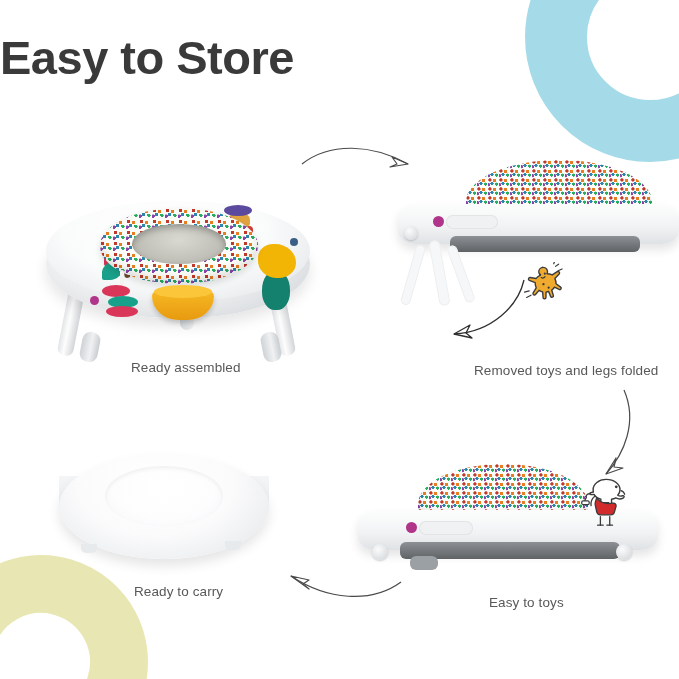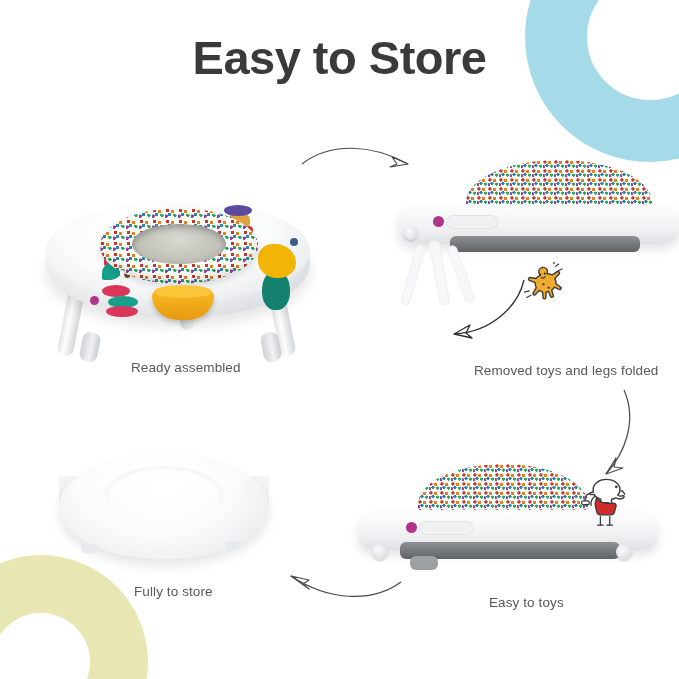--- a/index.html
+++ b/index.html
@@ -48,21 +48,20 @@
     height: 58px;
     background: #e8e7b4;
     border-radius: 0 0 0 40px;
   }
   
   .page-title {
     position: absolute;
     left: 0;
     top: 30px;
     width: 679px;
-    text-align: center;
     font-size: 47px;
     font-weight: bold;
     color: #3a3a3a;
     letter-spacing: -0.5px;
     z-index: 5;
   }
   
   .caption {
     position: absolute;
     font-size: 13.5px;
@@ -392,15 +391,15 @@
     <path d="M8 18 L26 22 L20 26 L26 31 Z" fill="none" stroke="#4a4a4a" stroke-width="1.2" stroke-linejoin="round"></path>
   </svg>
 
   <div class="stage s3">
     <div class="disc-side"></div>
     <div class="disc-outer"></div>
     <div class="disc-inner"></div>
     <div class="disc-foot" style="left:36px; top:104px;"></div>
     <div class="disc-foot" style="left:180px; top:101px;"></div>
   </div>
-  <div class="caption cap-3">Fully to store</div>
+  <div class="caption cap-3">Ready to carry</div>
 
 </div>
 
 </body></html>

